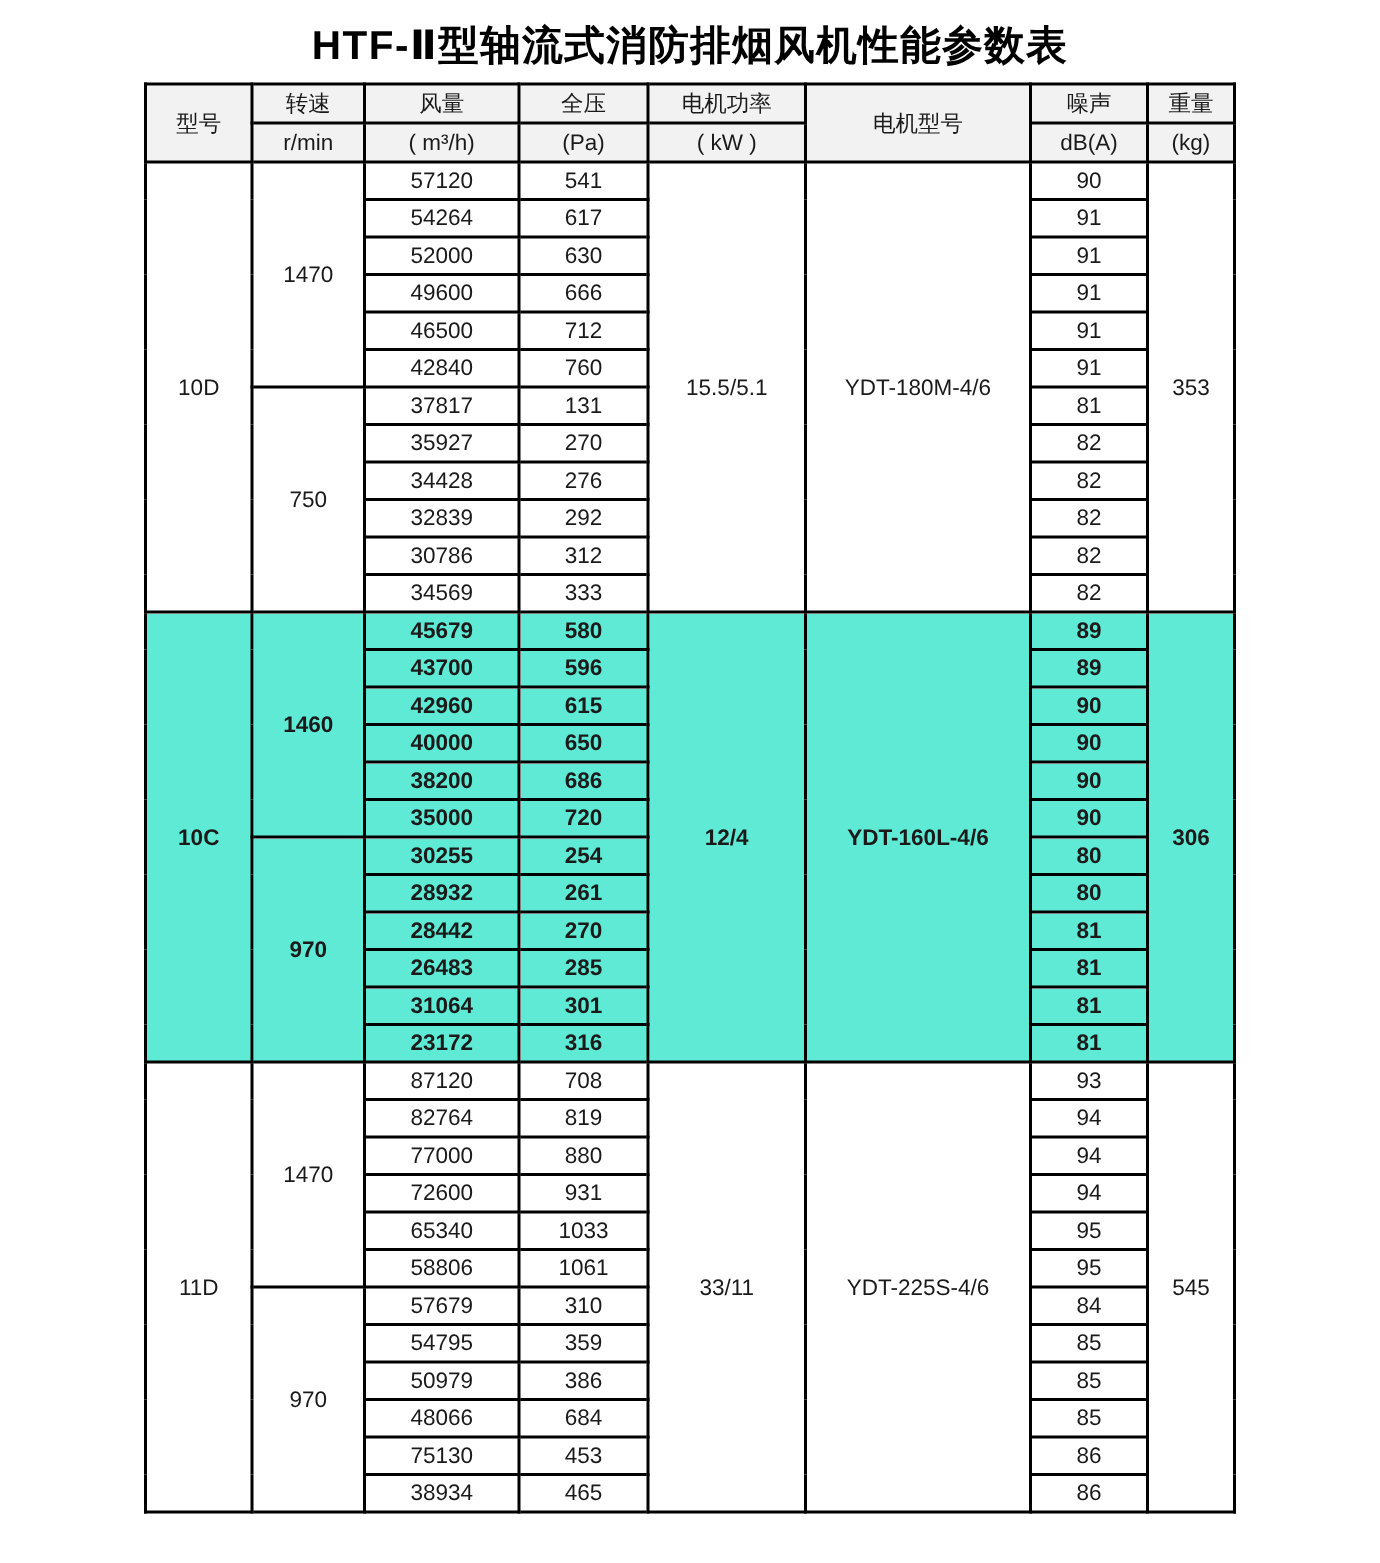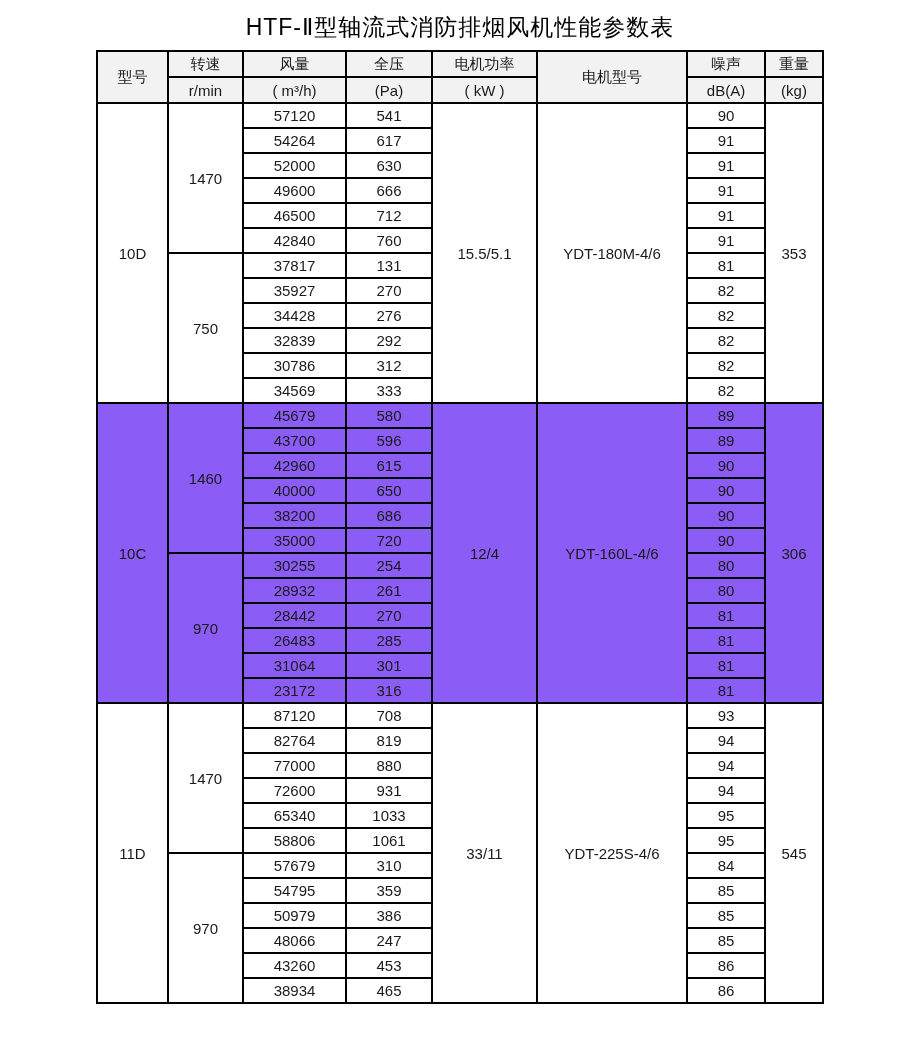--- a/index.html
+++ b/index.html
@@ -6,22 +6,22 @@
   html, body { background: #ffffff; }
   body {
     width: 920px;
     height: 1042px;
     font-family: "Liberation Sans", "DejaVu Sans", sans-serif;
     color: #1a1a1a;
     overflow: hidden;
   }
   .page-title {
     text-align: center;
-    font-size: 23px;
-    font-weight: normal;
+    font-size: 27px;
+    font-weight: bold;
     letter-spacing: 1px;
     margin-top: 12px;
     margin-bottom: 7px;
     color: #000000;
   }
   table.spec-table {
     border-collapse: collapse;
     table-layout: fixed;
     width: 726px;
     margin: 0 auto;
@@ -38,21 +38,22 @@
   }
   .spec-table thead th {
     background: #f2f2f2;
     height: 26px;
   }
   .spec-table tbody td {
     height: 25px;
     background: #ffffff;
   }
   .spec-table tbody tr.shaded td {
-    background: #8b5cf6;
+    background: #5eead4;
+    font-weight: bold;
   }
 </style>
 </head>
 <body>
 
 <h1 class="page-title">HTF-Ⅱ型轴流式消防排烟风机性能参数表</h1>
 
 <table class="spec-table">
   <colgroup>
     <col style="width:71px">
@@ -263,25 +264,25 @@
         <td>359</td>
         <td>85</td>
       </tr>
       <tr>
         <td>50979</td>
         <td>386</td>
         <td>85</td>
       </tr>
       <tr>
         <td>48066</td>
-        <td>247</td>
+        <td>684</td>
         <td>85</td>
       </tr>
       <tr>
-        <td>43260</td>
+        <td>75130</td>
         <td>453</td>
         <td>86</td>
       </tr>
       <tr>
         <td>38934</td>
         <td>465</td>
         <td>86</td>
       </tr>
     </tbody>
 </table>

